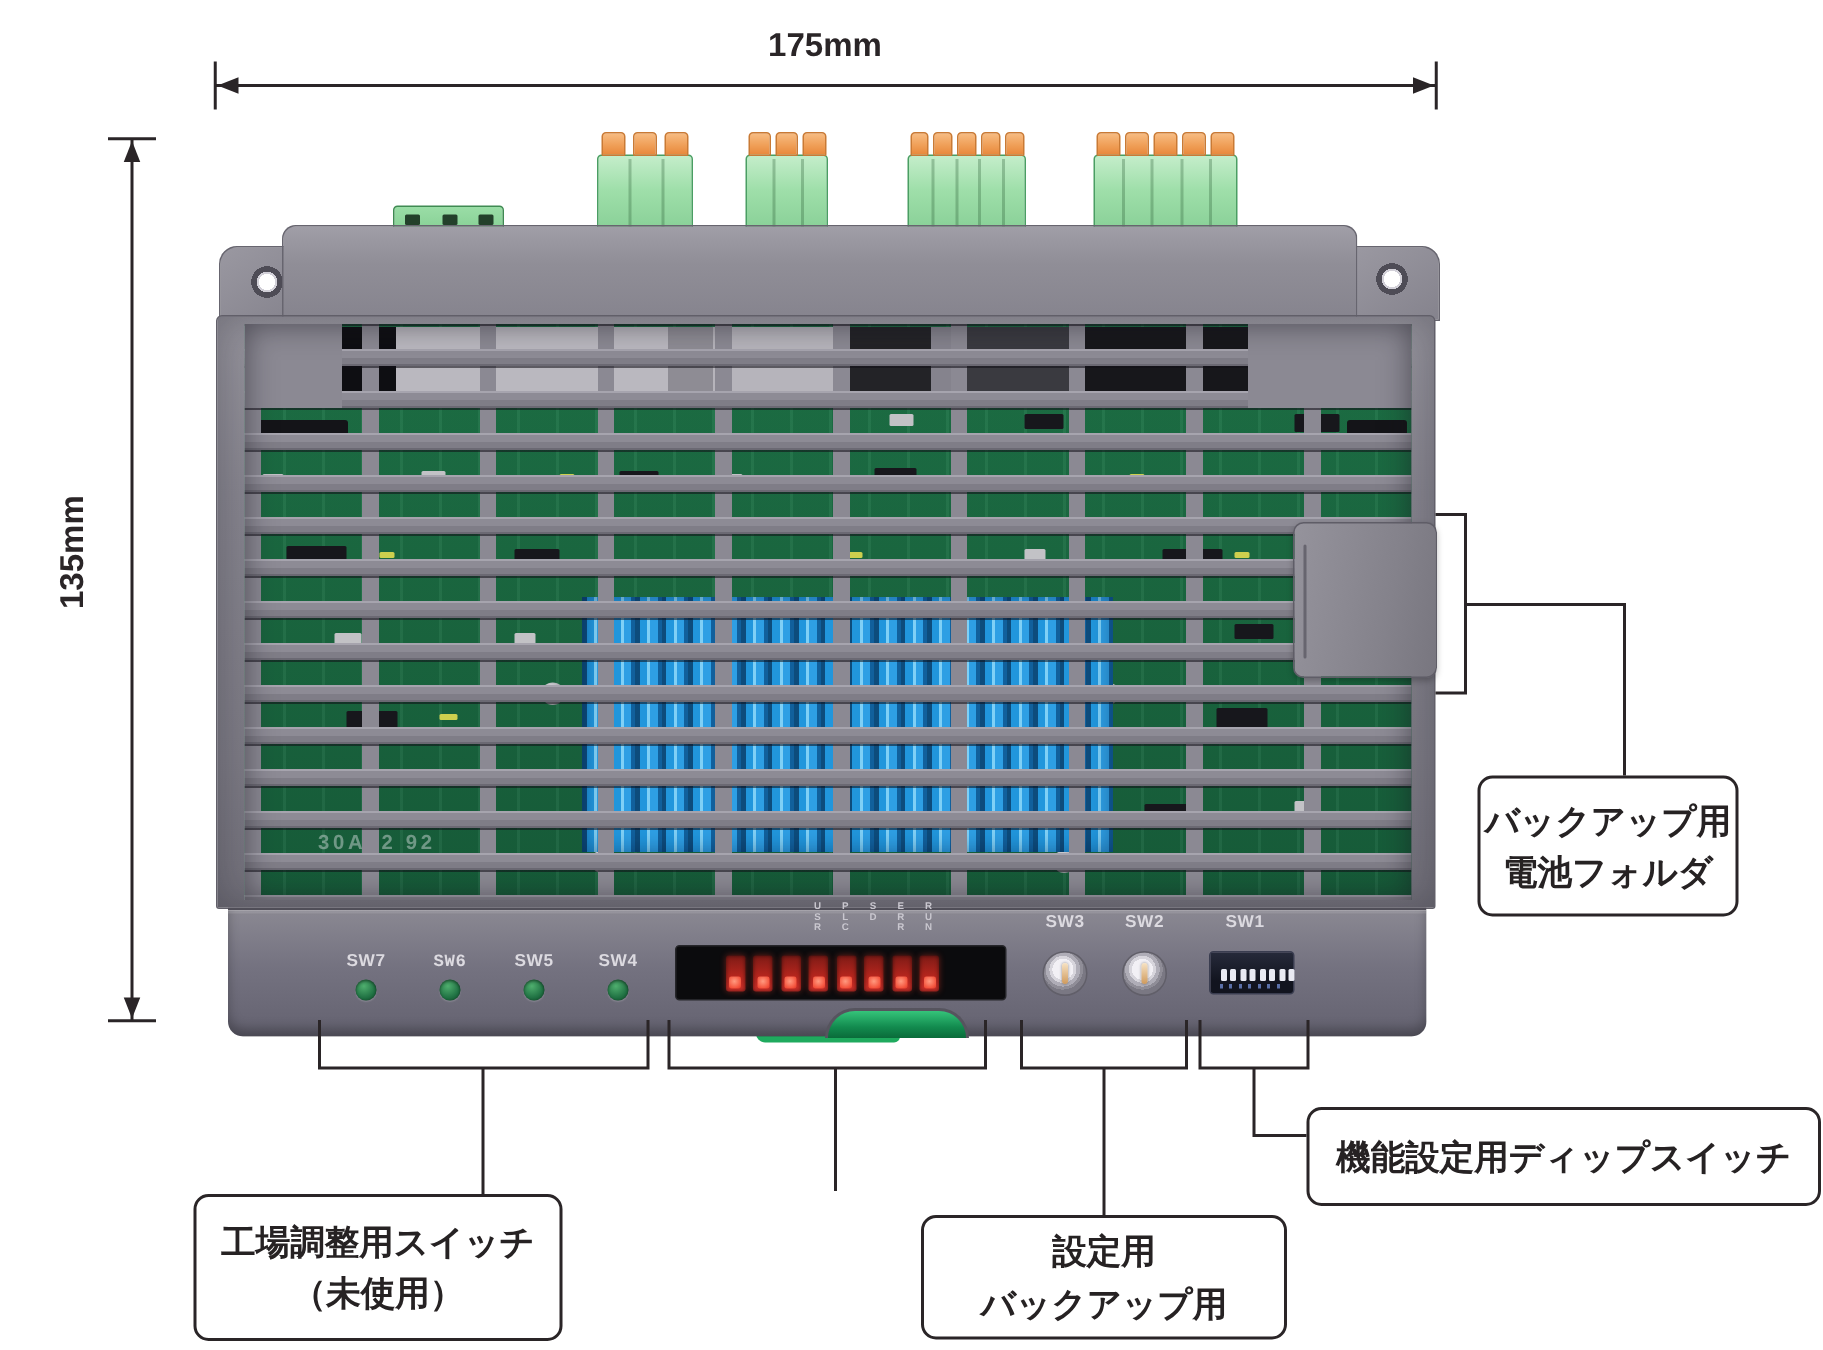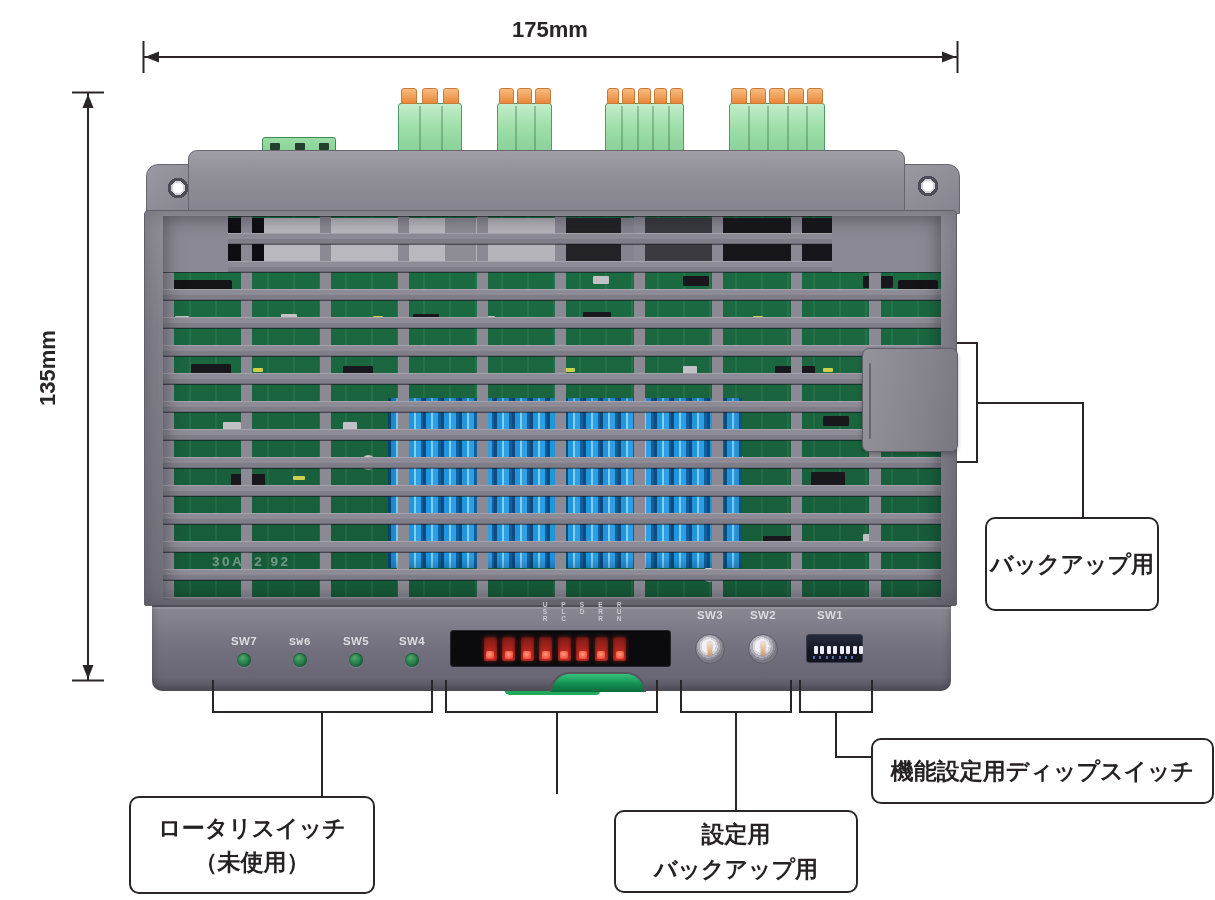--- a/index.html
+++ b/index.html
@@ -331,23 +331,24 @@
     <g fill="#2a2527" stroke="none">
       <polygon points="145,57 159,51.5 159,62.5"></polygon>
       <polygon points="956,57 942,51.5 942,62.5"></polygon>
       <polygon points="88,94 82.5,108 93.5,108"></polygon>
       <polygon points="88,679 82.5,665 93.5,665"></polygon>
     </g>
   </svg>
 
   <div class="callout-box" style="left:985px;top:517px;width:174px;height:94px;">
     <div>バックアップ用</div>
+    <div>電池フォルダ</div>
   </div>
   <div class="callout-box" style="left:129px;top:796px;width:246px;height:98px;">
-    <div>ロータリスイッチ</div>
+    <div>工場調整用スイッチ</div>
     <div>（未使用）</div>
   </div>
   <div class="callout-box" style="left:614px;top:810px;width:244px;height:83px;">
     <div>設定用</div>
     <div>バックアップ用</div>
   </div>
   <div class="callout-box" style="left:871px;top:738px;width:343px;height:66px;">
     <div>機能設定用ディップスイッチ</div>
   </div>
 

